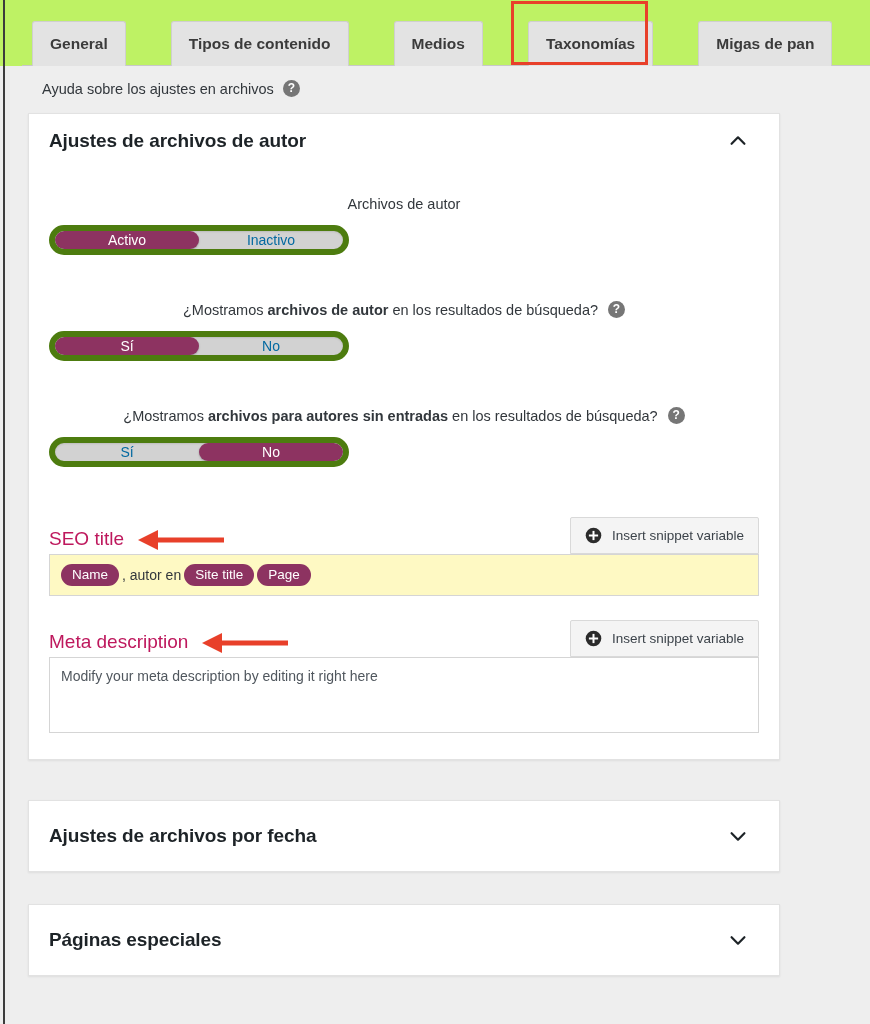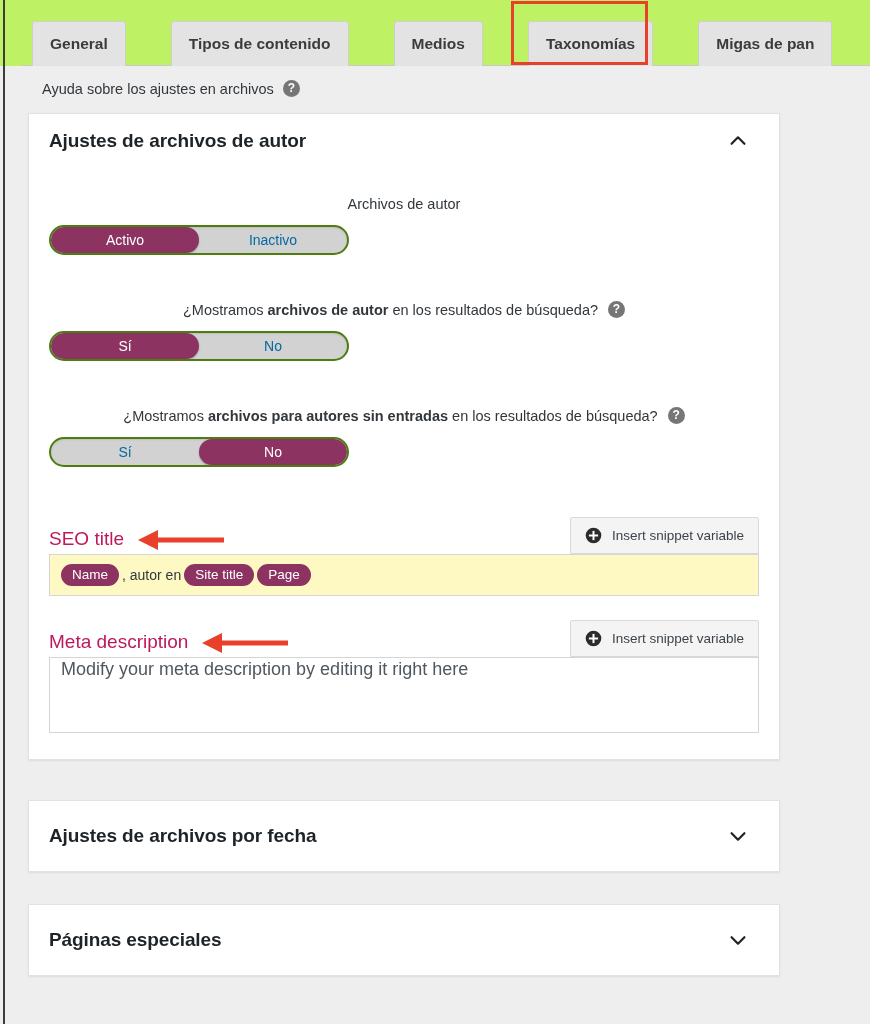--- a/index.html
+++ b/index.html
@@ -157,21 +157,21 @@
   }
   .field-label b { font-weight: bold; }
 
   
   .toggle {
     display: inline-flex;
     width: 300px;
     height: 30px;
     border-radius: 15px;
     background: #d2d2d2;
-    border: 2px solid #4d7c0f;
+    border: 6px solid #4d7c0f;
     box-sizing: border-box;
     overflow: hidden;
     box-shadow: inset 0 1px 2px rgba(0,0,0,0.10);
     justify-content: flex-end;
   }
   .toggle-opt {
     flex: 1 1 50%;
     display: flex;
     align-items: center;
     justify-content: center;
@@ -239,23 +239,23 @@
     color: #ffffff;
     border-radius: 11px;
     padding: 3px 11px;
     font-size: 13.5px;
     line-height: 16px;
     white-space: nowrap;
   }
   .meta-input {
     border: 1px solid #d5d5d5;
     background: #ffffff;
-    padding: 1px 11px;
+    padding: 10px 11px;
     height: 76px;
-    font-size: 18px;
+    font-size: 14px;
     color: #50575e;
     box-sizing: border-box;
   }
 
   .label-arrow-wrap {
     display: flex;
     align-items: center;
   }
   .arrow-svg {
     margin-left: 14px;

